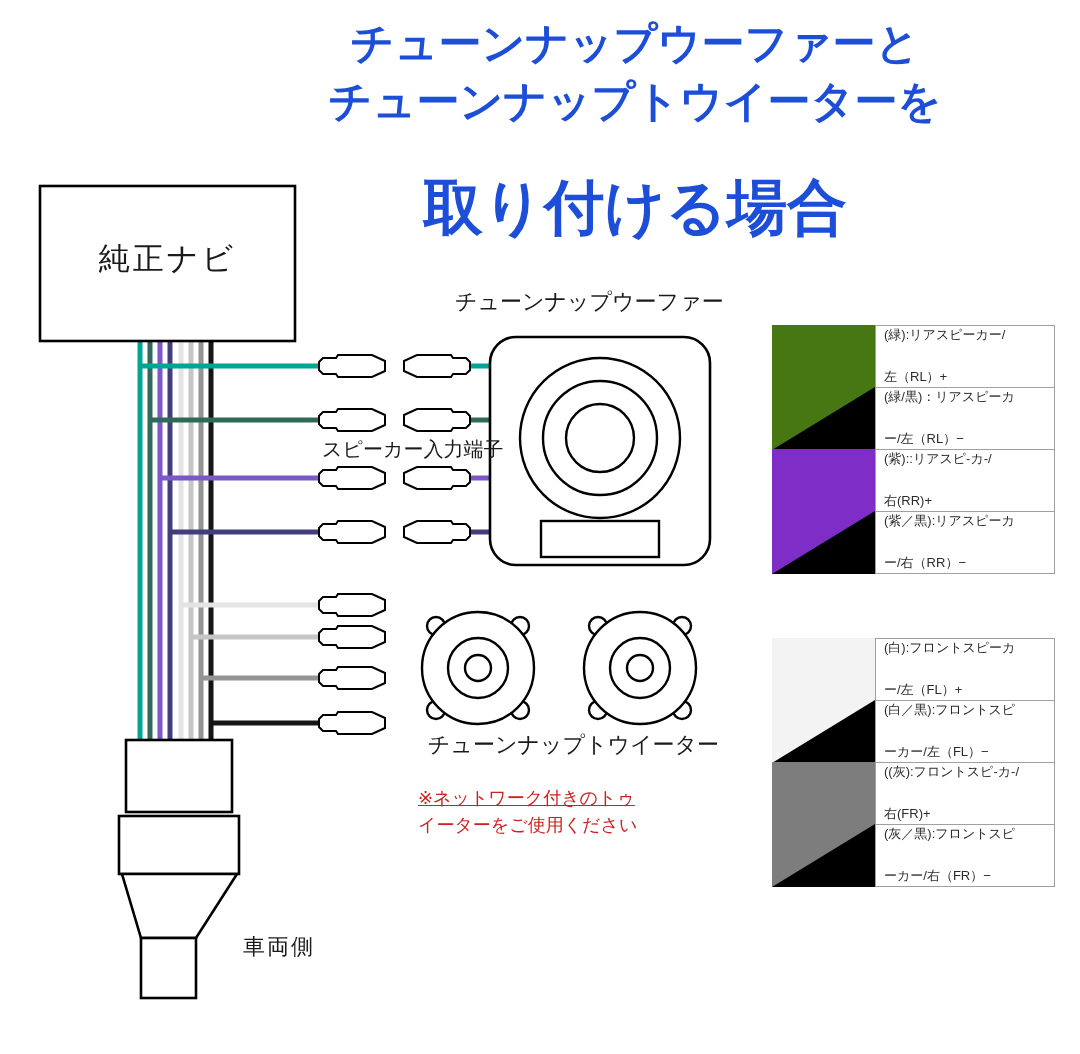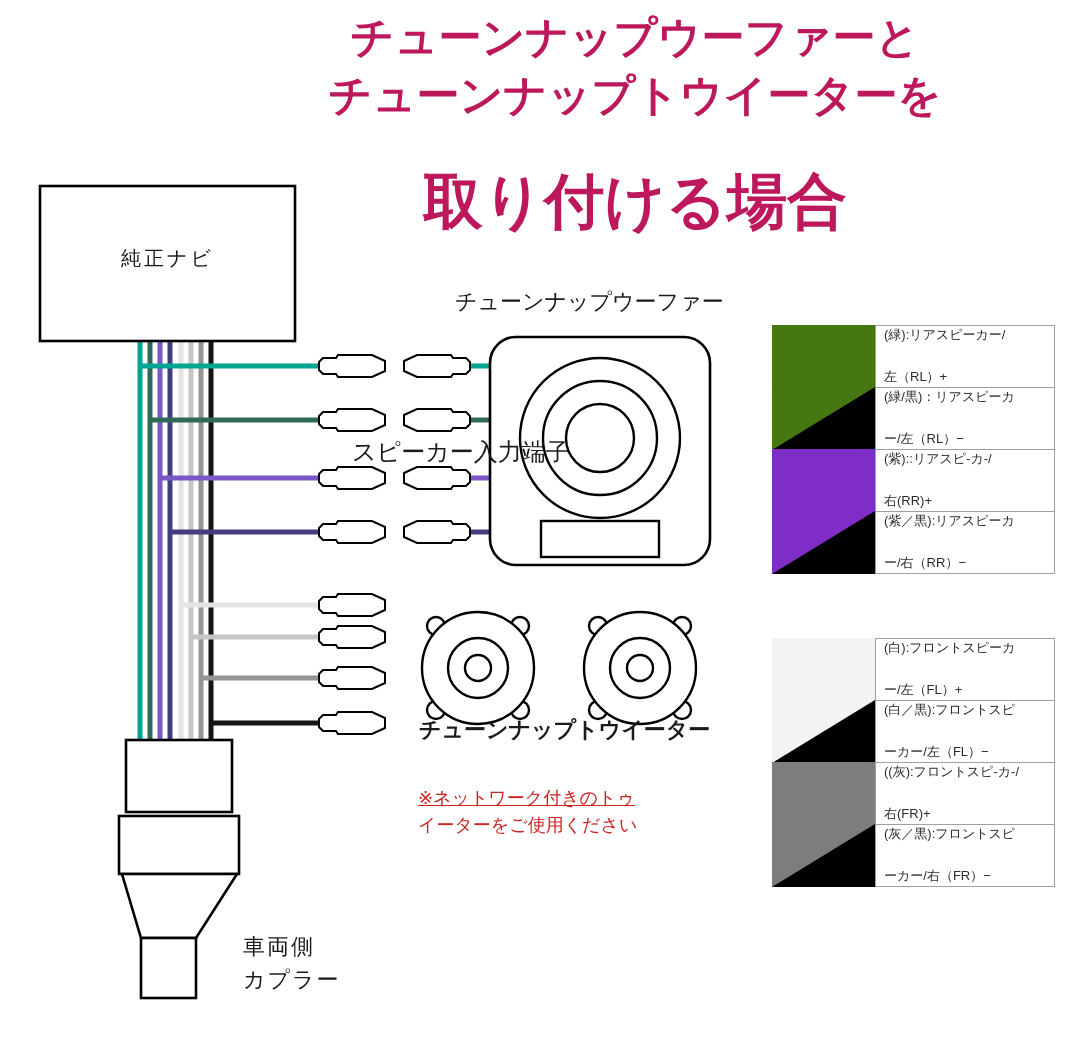--- a/index.html
+++ b/index.html
@@ -4,33 +4,33 @@
 <style>
   * { margin:0; padding:0; box-sizing:border-box; }
   html,body { background:#ffffff; }
   .canvas {
     position:relative; width:1080px; height:1054px; background:#ffffff;
     font-family:"Liberation Sans","DejaVu Sans",sans-serif; overflow:hidden; color:#1a1a1a;
   }
   .abs { position:absolute; }
 
   .title {
-    left:290px; top:8px; width:690px; text-align:center;
-    font-size:43px; font-weight:bold; color:#be185d; line-height:1.36;
+    left:290px; top:14px; width:690px; text-align:center;
+    font-size:43px; font-weight:bold; color:#1d4ed8; line-height:1.36;
   }
   .title .line3 { font-size:60px;margin-top:36px; }
 
   .head-unit-label {
     left:40px; top:186px; width:255px; height:145px;
     display:flex; align-items:center; justify-content:center;
-    font-size:20px; letter-spacing:3px;
+    font-size:31px; letter-spacing:3px;
   }
   .woofer-label   { left:455px; top:287px; width:300px; text-align:left; font-size:22px; }
-  .input-label    { left:322px; top:436px; font-size:24px;margin-left:30px; }
-  .tweeter-label  { left:419px; top:715px; width:300px; text-align:left; font-size:22px;font-weight:bold; }
+  .input-label    { left:322px; top:436px; font-size:20px; }
+  .tweeter-label  { left:419px; top:730px; width:300px; text-align:right; font-size:22px; }
   .note           { left:418px; top:785px; font-size:18px; line-height:1.5; }
   .note .u        { text-decoration:underline; }
   .coupler-label  { left:243px; top:930px; font-size:22px; line-height:1.5; letter-spacing:2px; }
 
   .legend { width:283px; }
   #legend-rear  { left:772px; top:325px; }
   #legend-front { left:772px; top:638px; }
   .legend-row { display:flex; height:63px; }
   .legend-row + .legend-row { margin-top:-1px; }
   .swatch { width:103px; height:100%; flex:0 0 103px; }
@@ -166,21 +166,20 @@
 
   <div class="abs tweeter-label">チューンナップトウイーター</div>
 
   <div class="abs note" style="color: rgb(204, 34, 34);">
     <div class="u">※ネットワーク付きのトゥ</div>
     <div>イーターをご使用ください</div>
   </div>
 
   <div class="abs coupler-label">
     <div>車両側</div>
-    <div>カプラー</div>
   </div>
 
   <div class="abs legend" id="legend-rear">
     <div class="legend-row">
       <div class="swatch">
         <svg viewBox="0 0 100 100" preserveAspectRatio="none">
           <rect width="100" height="100" fill="#467712"></rect>
           <polygon points="100,0 100,100 0,100" fill="#467712"></polygon>
         </svg>
       </div>

